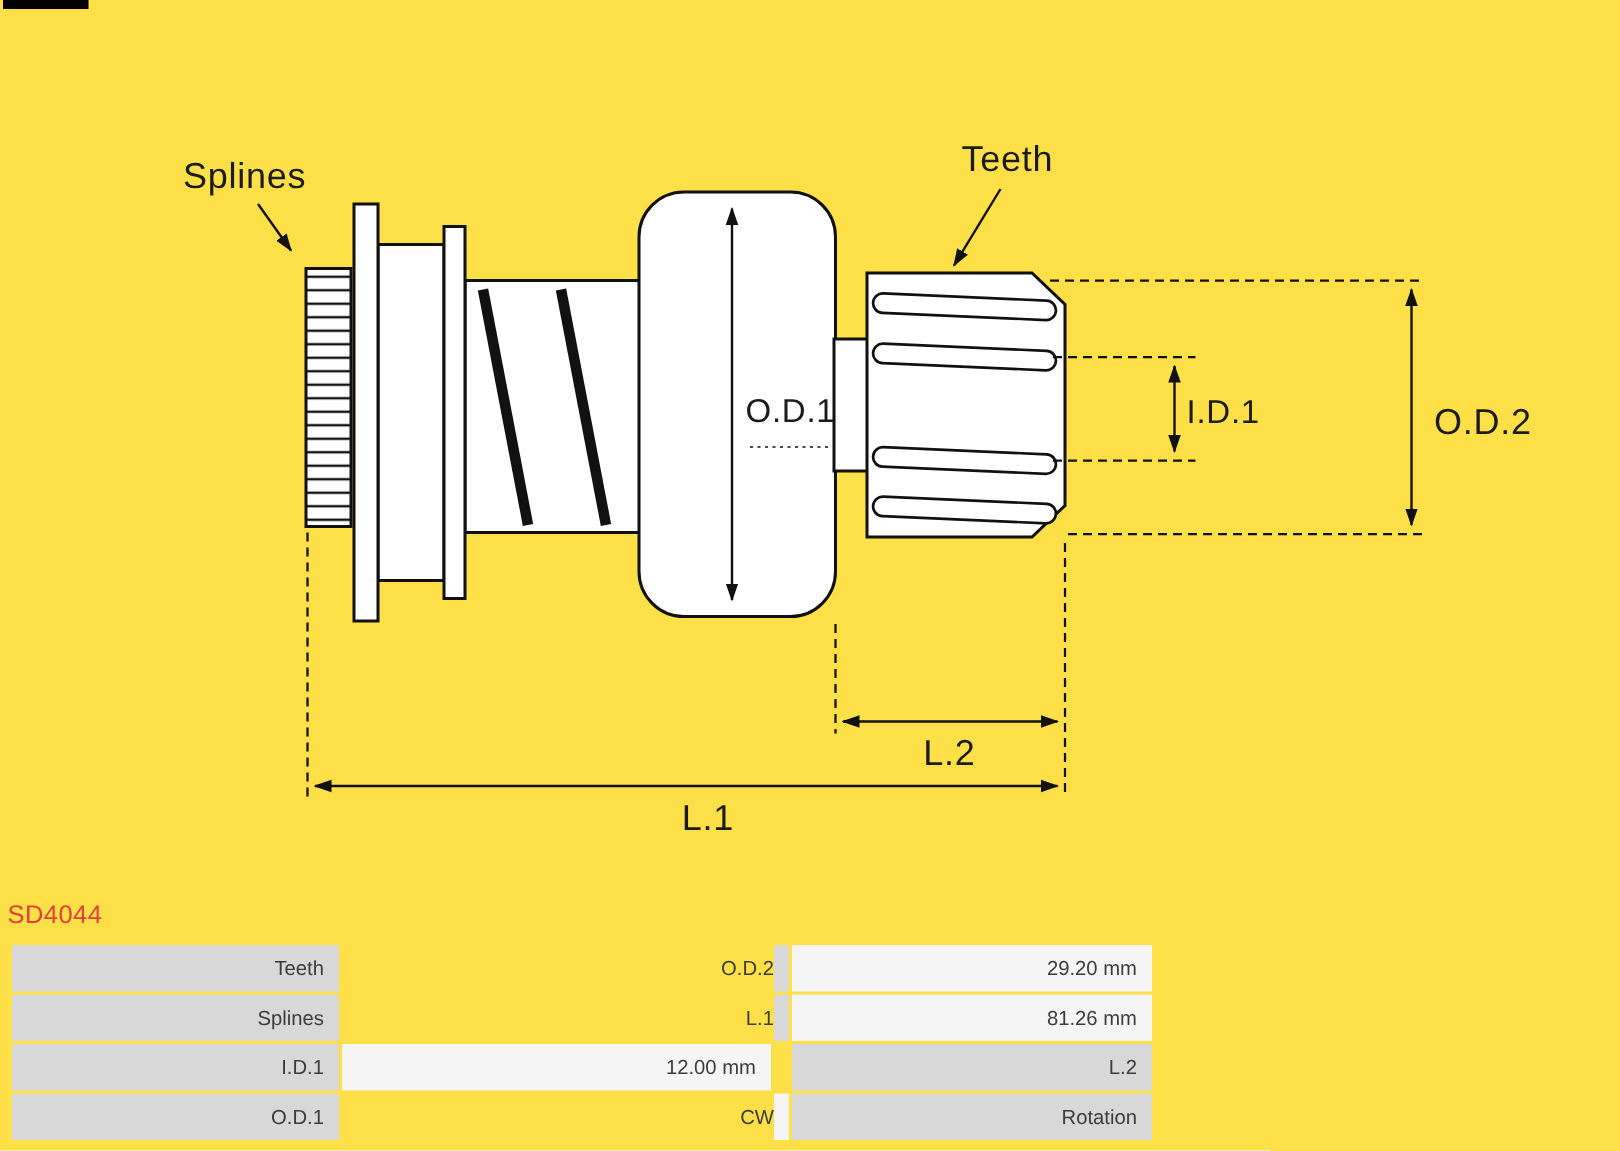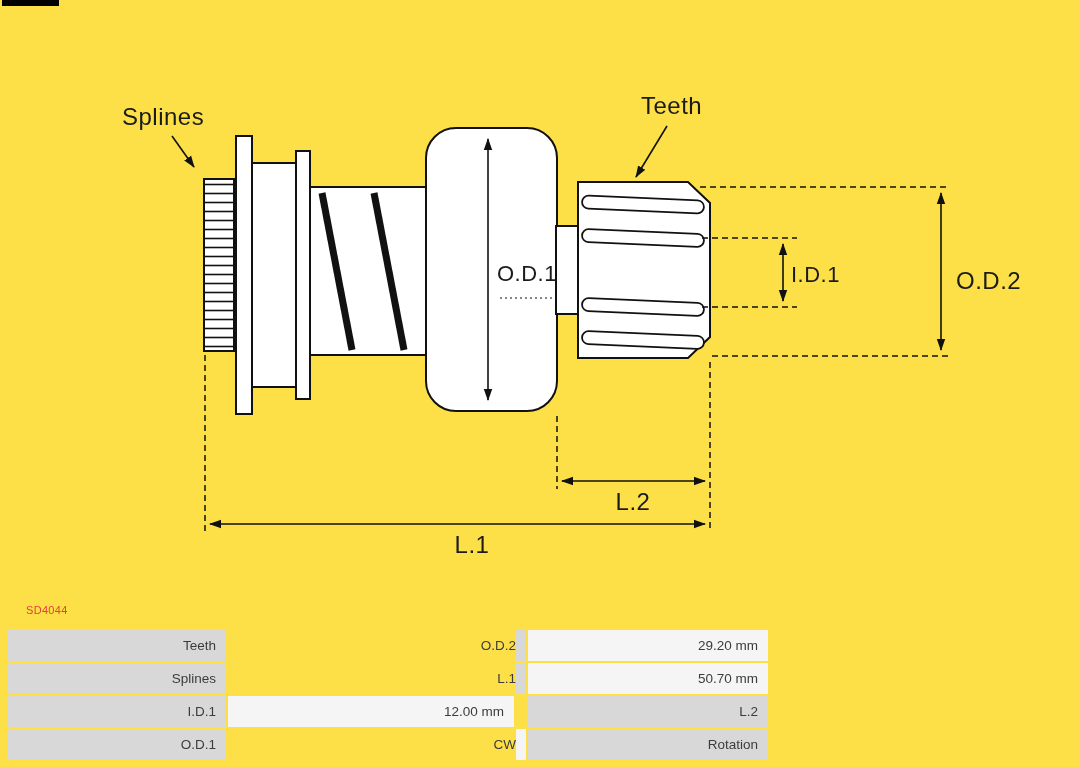--- a/index.html
+++ b/index.html
@@ -13,22 +13,22 @@
     position: absolute; left: 2px; top: 0;
     width: 57px; height: 6px; background: #000;
   }
   svg.drawing { position: absolute; left: 0; top: 0; display: block; }
   svg.drawing text {
     font-family: "Liberation Sans", sans-serif;
     fill: #1b1b1b;
     letter-spacing: 0.5px;
   }
   .part-number {
-    position: absolute; left: 26px; top: 600px;
-    font-size: 11px; line-height: 20px;
+    position: absolute; left: 5px; top: 600px;
+    font-size: 17px; line-height: 20px;
     color: var(--red, #e2403b);
     letter-spacing: 0.3px;
   }
   .spec-table {
     position: absolute; left: 8px; top: 630px; width: 1054px;
     font-size: 13.5px; color: #3c3c3c;
   }
   .spec-row {
     display: grid;
     grid-template-columns: 218px 286px 10px 240px 1fr;
@@ -129,21 +129,21 @@
       <div class="cell label">Teeth</div>
       <div class="cell spacer"></div>
       <div class="cell label">O.D.2</div>
       <div class="cell value">29.20 mm</div>
     </div>
 
     <div class="spec-row">
       <div class="cell label">Splines</div>
       <div class="cell spacer"></div>
       <div class="cell label">L.1</div>
-      <div class="cell value">50.70 mm</div>
+      <div class="cell value">81.26 mm</div>
     </div>
 
     <div class="spec-row">
       <div class="cell label">I.D.1</div>
       <div class="cell value">12.00 mm</div>
       <div class="cell spacer"></div>
       <div class="cell label">L.2</div>
     </div>
 
     <div class="spec-row">

